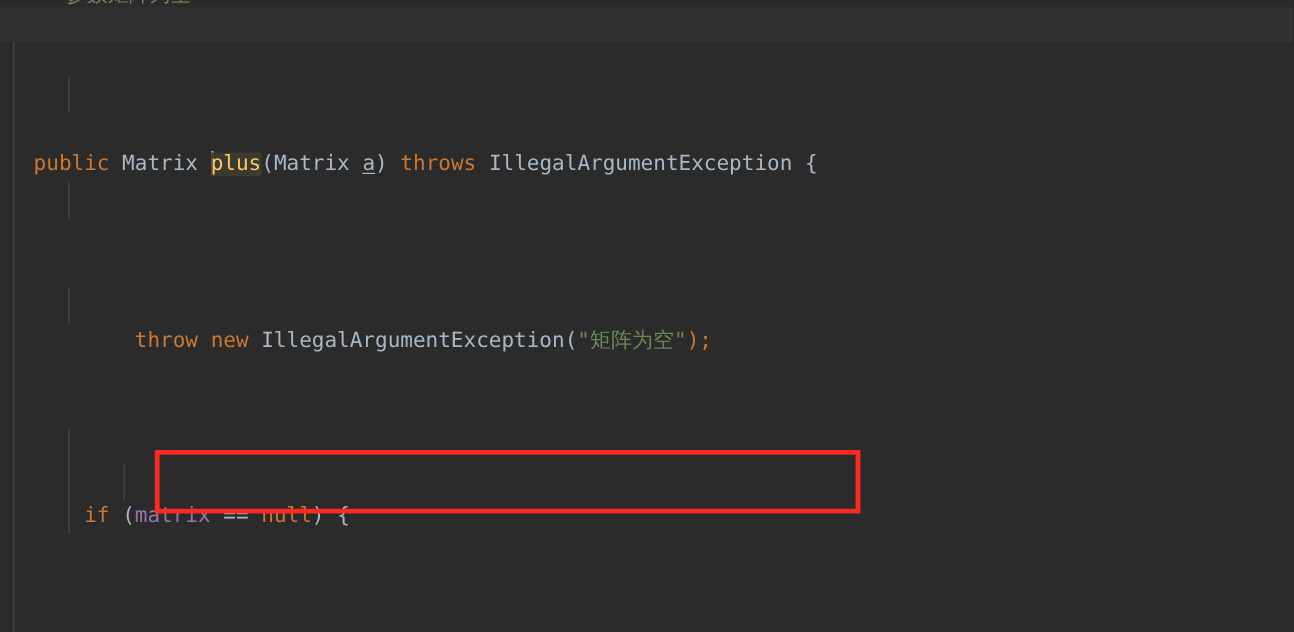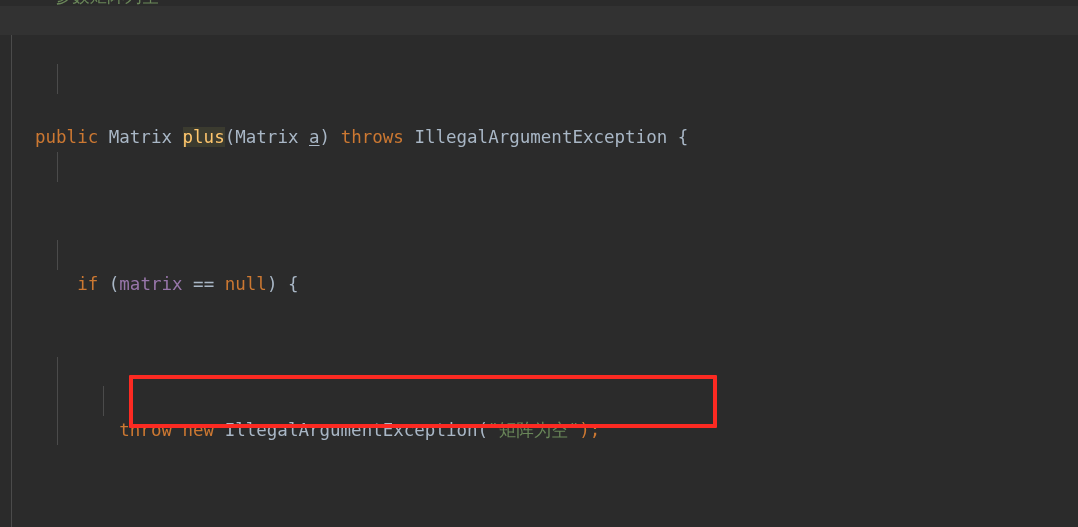--- a/index.html
+++ b/index.html
@@ -60,23 +60,22 @@
   .code {
     position: absolute;
     left: 0;
     top: 6px;
     width: 1078px;
     white-space: pre;
   }
   .line {
     height: 29.3px;
     white-space: pre;
-    padding-left: 8px;
+    padding-left: 28px;
     box-sizing: border-box;
-    margin-left: 27px;
   }
 
   
   .kw   { color: #cc7832; }              
   .typ  { color: #a9b7c6; }              
   .fld  { color: #9876aa; }              
   .str  { color: #6a8759; }              
   .pln  { color: #a9b7c6; }              
   .loc  { color: #a9b7c6; text-decoration: underline; text-underline-offset: 2px; } 
   .mth  { color: #ffc66d; }              
@@ -121,24 +120,24 @@
   <div class="guide" style="left:57px;  top:240px; height:30px;"></div>
   <div class="guide" style="left:57px;  top:357px; height:88px;"></div>
   <div class="guide" style="left:103px; top:386px; height:30px;"></div>
 
   <div class="code">
 
     
     <div class="line"><span class="kw">public</span><span class="pln"> </span><span class="typ">Matrix</span><span class="pln"> </span><span class="caret"></span><span class="mth ident-hl">plus</span><span class="pln">(</span><span class="typ">Matrix</span><span class="pln"> </span><span class="loc">a</span><span class="pln">)</span><span class="pln"> </span><span class="kw">throws</span><span class="pln"> </span><span class="typ">IllegalArgumentException</span><span class="pln"> </span><span class="pln">{</span></div>
 
     
-    <div class="line"><span class="pln">    </span><span class="kw">if</span><span class="pln"> </span><span class="pln">(</span><span class="fld">matrix</span><span class="pln"> </span><span class="pln">==</span><span class="pln"> </span><span class="kw">null</span><span class="pln">)</span><span class="pln"> </span><span class="pln">{</span></div>
+    <div class="line"><span class="pln">        </span><span class="kw">throw</span><span class="pln"> </span><span class="kw">new</span><span class="pln"> </span><span class="typ">IllegalArgumentException</span><span class="pln">(</span><span class="str">"矩阵为空"</span><span class="kw">);</span></div>
 
     
-    <div class="line"><span class="pln">        </span><span class="kw">throw</span><span class="pln"> </span><span class="kw">new</span><span class="pln"> </span><span class="typ">IllegalArgumentException</span><span class="pln">(</span><span class="str">"矩阵为空"</span><span class="kw">);</span></div>
+    <div class="line"><span class="pln">    </span><span class="kw">if</span><span class="pln"> </span><span class="pln">(</span><span class="fld">matrix</span><span class="pln"> </span><span class="pln">==</span><span class="pln"> </span><span class="kw">null</span><span class="pln">)</span><span class="pln"> </span><span class="pln">{</span></div>
 
     
     
 
     
     
 
     
     
 

